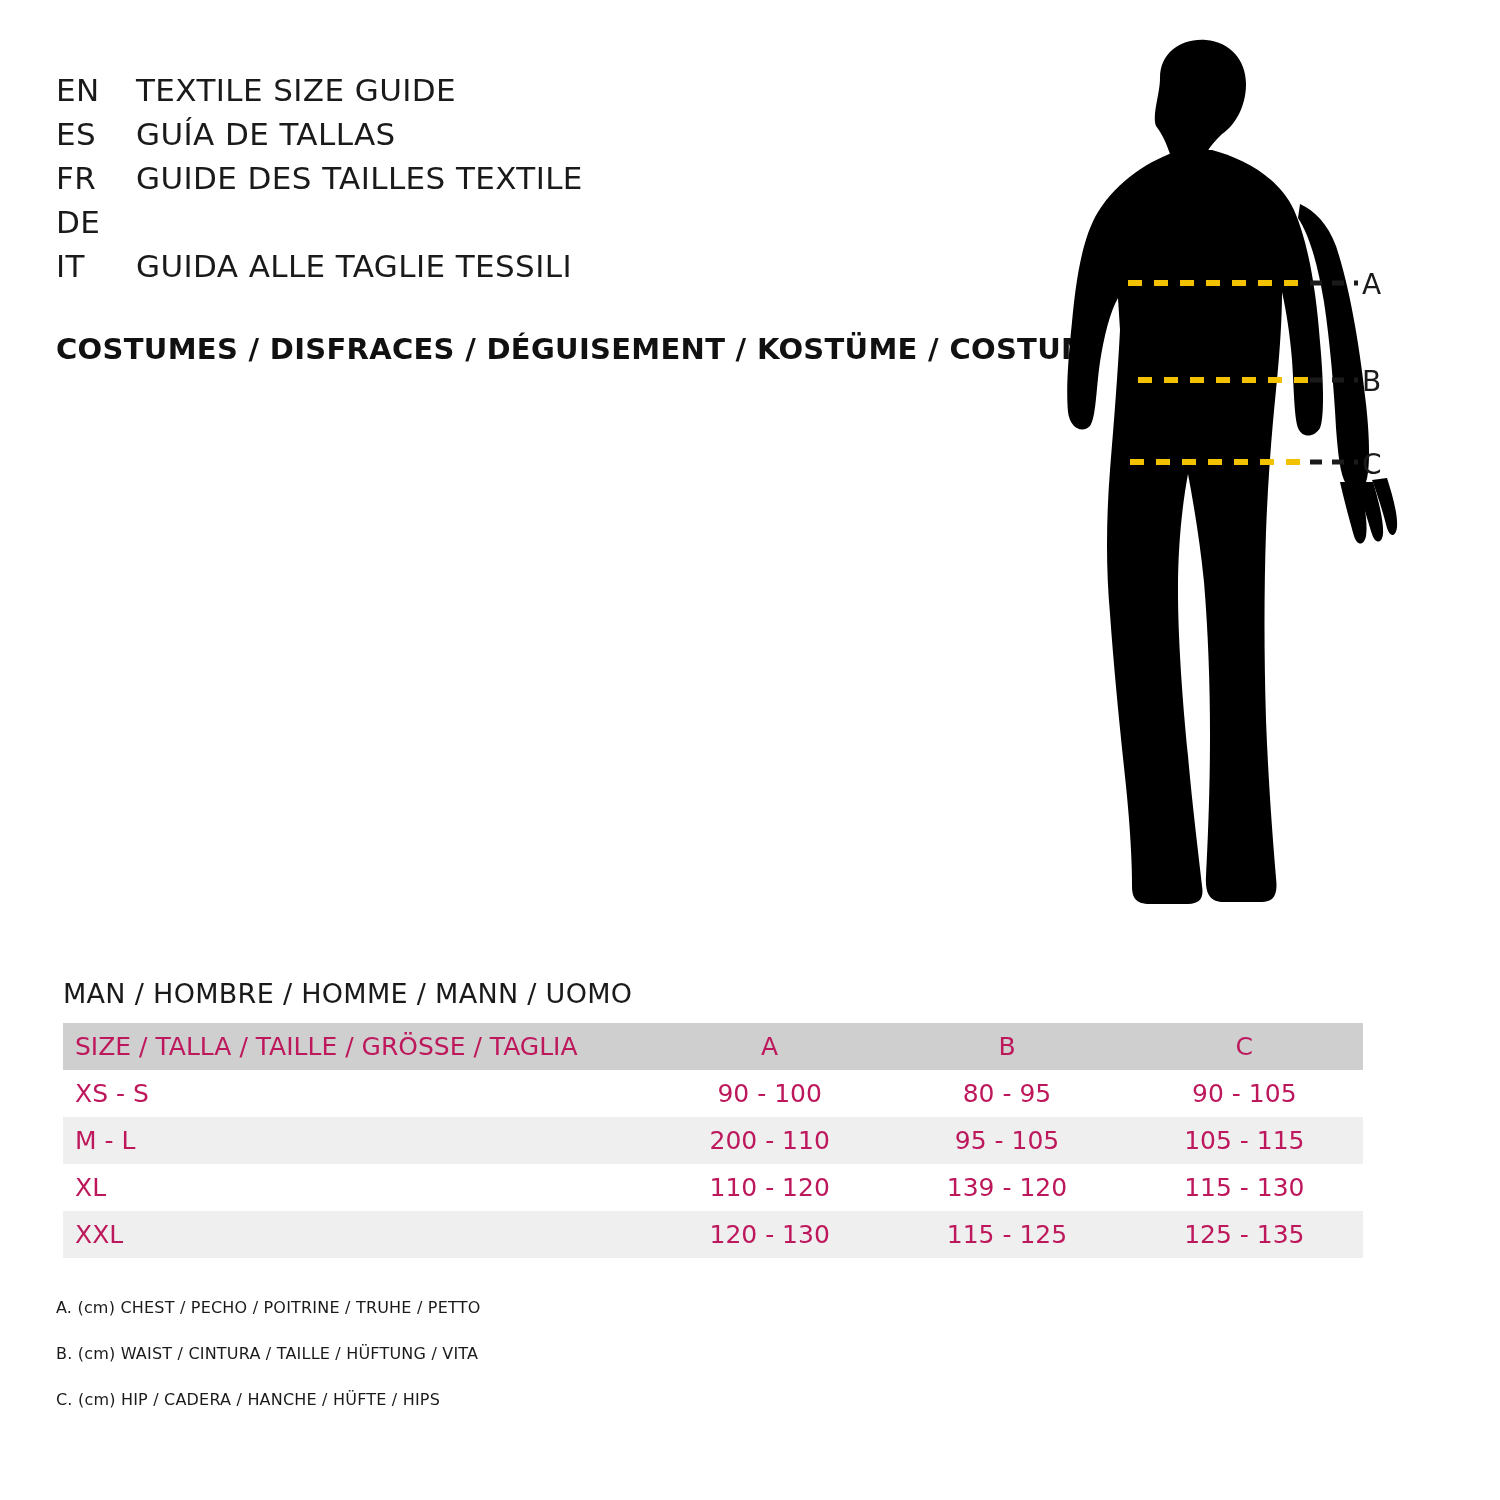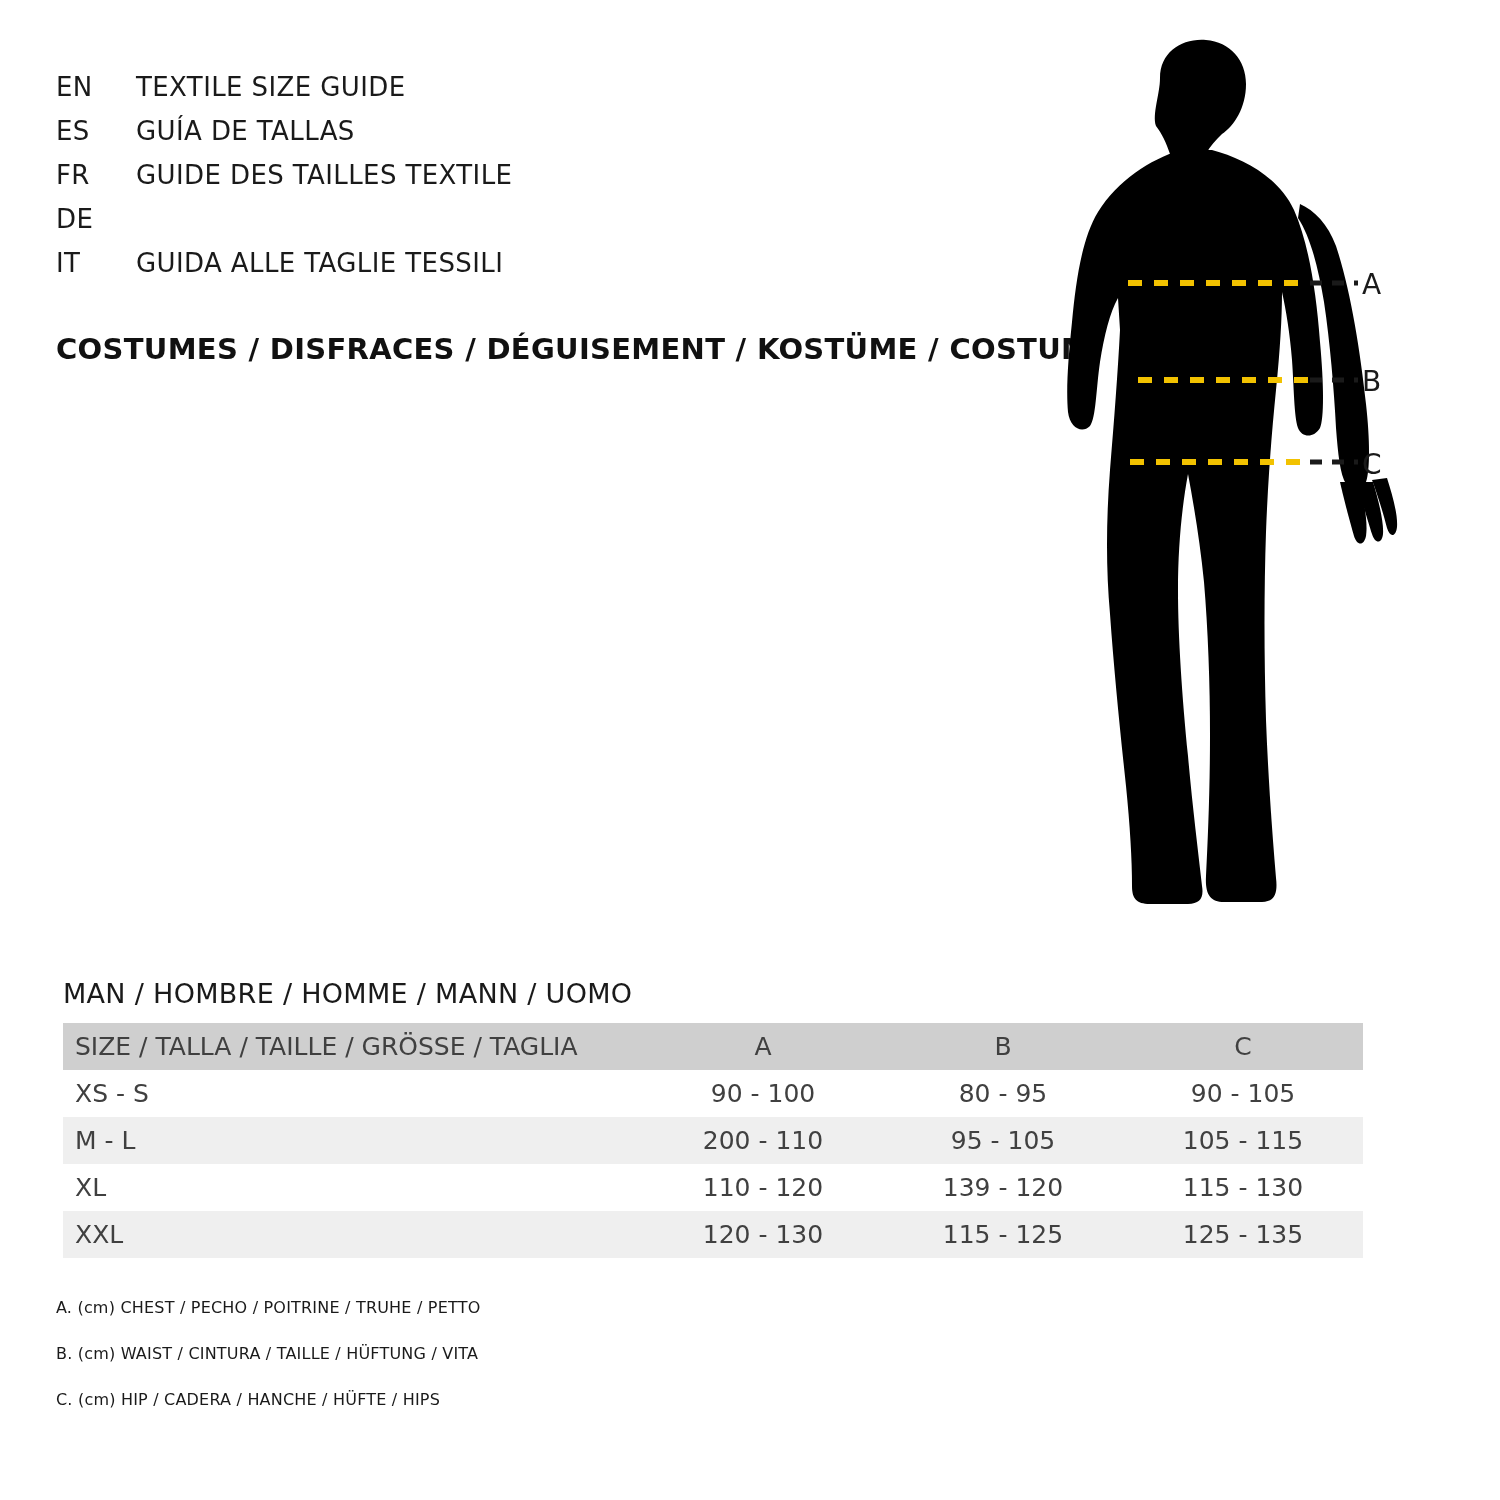--- a/index.html
+++ b/index.html
@@ -26,21 +26,21 @@
   .lang-block {
     position: absolute;
     left: 56px;
     top: 72px;
     width: 700px;
   }
   .lang-row {
     display: flex;
     align-items: baseline;
     height: 44px;
-    font-size: 26px;
+    font-size: 31px;
     letter-spacing: 0.4px;
     color: #1a1a1a;
   }
   .lang-code {
     width: 80px;
     flex: 0 0 80px;
   }
   .lang-text {
     flex: 1 1 auto;
   }
@@ -94,22 +94,22 @@
   }
   table.size-table {
     border-collapse: collapse;
     width: 1300px;
     table-layout: fixed;
   }
   table.size-table th,
   table.size-table td {
     font-size: 25px;
     font-weight: normal;
-    color: #404040;
-    padding: 9px 8px;
+    color: #be185d;
+    padding: 9px 16px;
     text-align: center;
   }
   table.size-table th.size-col,
   table.size-table td.size-col {
     text-align: left;
     padding-left: 12px;
     width: 560px;
   }
   thead tr {
     background: #cfcfcf;

